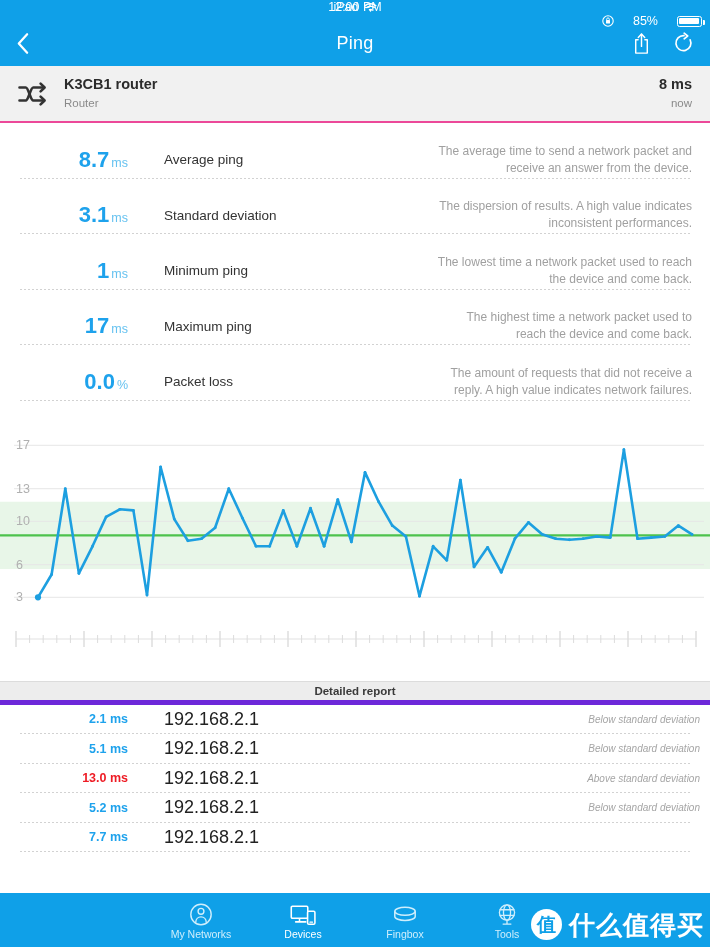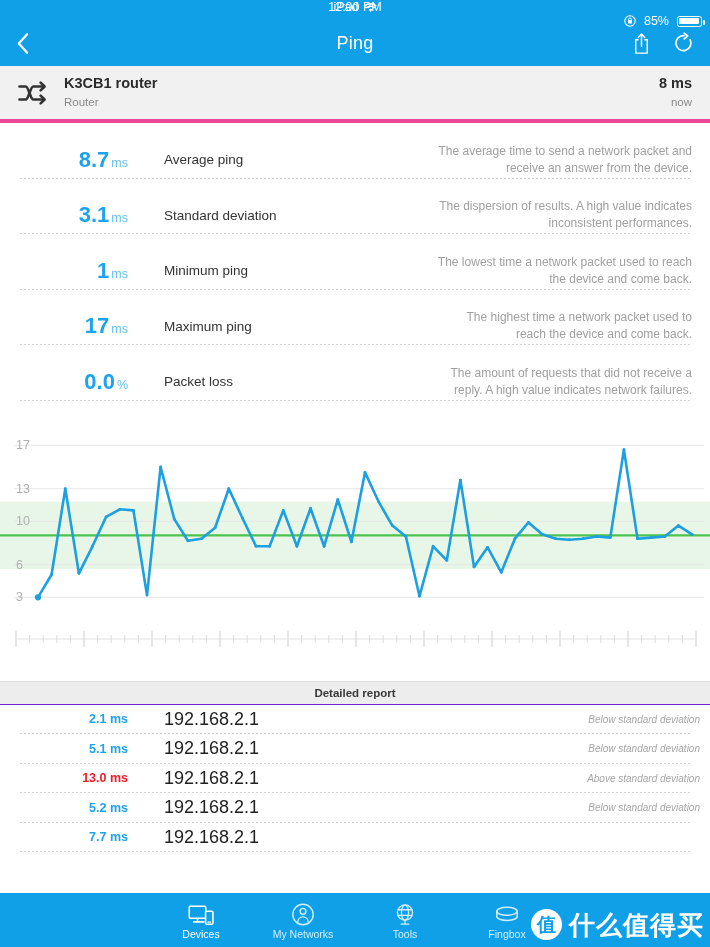--- a/index.html
+++ b/index.html
@@ -16,21 +16,21 @@
   .statusbar{
     height:21px; background:#0fa0e8; color:#fff;
     display:flex; align-items:center; font-size:12.5px;
     padding:0 8px; position:relative;flex-direction:column;
   }
   .sb-left{ display:flex; align-items:center; gap:5px; }
   .sb-center{
     position:absolute; left:0; right:0; text-align:center;
     font-size:12.5px; font-weight:400; pointer-events:none;
   }
-  .sb-right{ margin-left:auto; display:flex; align-items:center; gap:8px; z-index:2; }
+  .sb-right{ margin-left:auto; display:flex; align-items:center; gap:19px; z-index:2; }
   .wifi-ico{ display:inline-block; width:13px; height:11px; }
   .battery{
     width:25px; height:11px; border:1.4px solid #fff; border-radius:2.5px;
     position:relative; display:inline-block;
   }
   .battery::after{
     content:""; position:absolute; right:-4px; top:3px; width:2px; height:5px;
     background:#fff; border-radius:0 1px 1px 0;
   }
   .battery i{ position:absolute; left:1.3px; top:1.3px; bottom:1.3px; width:85%;
@@ -46,21 +46,21 @@
     position:absolute; left:0; right:0; text-align:center;
     font-size:18px; font-weight:400; letter-spacing:.2px; pointer-events:none;
   }
   .nav-btn{ z-index:2; display:flex; align-items:center; justify-content:center;
     cursor:pointer; }
   .nav-right{ margin-left:auto; display:flex; align-items:center; gap:24px; z-index:2; }
 
   
   .device-head{
     height:57px; background:#f1f1f1; display:flex; align-items:center;
-    padding:0 18px 0 14px; border-bottom:4px solid #ec4899;
+    padding:0 18px 0 14px; border-bottom:2px solid #ec4899;
   }
   .dev-icon{ width:38px; display:flex; align-items:center; justify-content:center; }
   .dev-text{ margin-left:12px; display:flex; flex-direction:column; justify-content:center; }
   .dev-name{ font-size:14.5px; font-weight:700; color:#2b2b2b; line-height:1.35; }
   .dev-sub{ font-size:11.5px; color:#8a8a8a; line-height:1.45; }
   .dev-right{ margin-left:auto; text-align:right; }
   .dev-ping{ font-size:14.5px; font-weight:700; color:#2b2b2b; line-height:1.35; }
   .dev-now{ font-size:11.5px; color:#8a8a8a; line-height:1.45; }
 
   
@@ -86,21 +86,21 @@
     line-height:1.42; text-align:right;
   }
 
   
   .chart-wrap{ position:relative; height:280px; background:#fff; }
   .chart-svg{ display:block; }
 
   
   .report-head{
     height:24px; background:#ededed; border-top:1px solid #dcdcdc;
-    border-bottom:1px solid #6d28d9;
+    border-bottom:5px solid #6d28d9;
     display:flex; align-items:center; justify-content:center;
     font-size:11.5px; font-weight:700; color:#3a3a3a;
   }
   .rep-row{
     height:29.5px; display:flex; align-items:center; position:relative; padding-right:10px;
   }
   .rep-row::after{
     content:""; position:absolute; left:20px; right:20px; bottom:0; height:1px;
     background-image:linear-gradient(to right,#d2d2d2 0 2px, transparent 2px 4px);
     background-size:4px 1px; background-repeat:repeat-x;
@@ -395,65 +395,65 @@
     <div class="rep-row">
       <div class="rep-ms">7.7 ms</div>
       <div class="rep-ip">192.168.2.1</div>
       <div class="rep-status"></div>
     </div>
   </div>
 
   <div class="tabbar">
     <div class="tab-spacer"></div>
 
+    <div class="tab">
+      <span class="tab-ico">
+        <svg viewBox="0 0 26 26" width="24" height="23">
+          <circle cx="13" cy="13" r="11.5" fill="none" stroke="currentColor" stroke-width="1.6"></circle>
+          <circle cx="13" cy="9.4" r="3.3" fill="none" stroke="currentColor" stroke-width="1.6"></circle>
+          <path d="M7 22.3c0-4 2.7-6.6 6-6.6s6 2.6 6 6.6" fill="none" stroke="currentColor" stroke-width="1.6"></path>
+        </svg>
+      </span>
+      <span class="tab-label">My Networks</span>
+    </div>
+
     <div class="tab active">
       <span class="tab-ico">
         <svg viewBox="0 0 28 24" width="26" height="22">
           <rect x="1.2" y="2.5" width="18" height="13" rx="1.2" fill="none" stroke="currentColor" stroke-width="1.7"></rect>
           <path d="M6 19.5h11" stroke="currentColor" stroke-width="1.7" stroke-linecap="round"></path>
           <path d="M10.2 15.5v4" stroke="currentColor" stroke-width="1.7"></path>
           <rect x="19" y="8" width="8" height="14" rx="1.4" fill="#0fa0e8" stroke="currentColor" stroke-width="1.7"></rect>
           <path d="M21.6 19.8h2.8" stroke="currentColor" stroke-width="1.3" stroke-linecap="round"></path>
         </svg>
       </span>
       <span class="tab-label">Devices</span>
     </div>
 
     <div class="tab">
       <span class="tab-ico">
-        <svg viewBox="0 0 26 26" width="24" height="23">
-          <circle cx="13" cy="13" r="11.5" fill="none" stroke="currentColor" stroke-width="1.6"></circle>
-          <circle cx="13" cy="9.4" r="3.3" fill="none" stroke="currentColor" stroke-width="1.6"></circle>
-          <path d="M7 22.3c0-4 2.7-6.6 6-6.6s6 2.6 6 6.6" fill="none" stroke="currentColor" stroke-width="1.6"></path>
-        </svg>
-      </span>
-      <span class="tab-label">My Networks</span>
+        <svg viewBox="0 0 28 22" width="26" height="21">
+          <ellipse cx="14" cy="6.5" rx="11" ry="4.3" fill="none" stroke="currentColor" stroke-width="1.6"></ellipse>
+          <path d="M3 6.5v5.5c0 2.4 4.9 4.3 11 4.3s11-1.9 11-4.3V6.5" fill="none" stroke="currentColor" stroke-width="1.6"></path>
+        </svg>
+      </span>
+      <span class="tab-label">Fingbox</span>
     </div>
 
     <div class="tab">
       <span class="tab-ico">
         <svg viewBox="0 0 26 26" width="24" height="23">
           <circle cx="13" cy="10.8" r="8.6" fill="none" stroke="currentColor" stroke-width="1.5"></circle>
           <ellipse cx="13" cy="10.8" rx="4" ry="8.6" fill="none" stroke="currentColor" stroke-width="1.5"></ellipse>
           <path d="M4.6 7.6h16.8M4.6 14h16.8" stroke="currentColor" stroke-width="1.5"></path>
           <path d="M13 19.4v4.4M8.6 23.8h8.8" stroke="currentColor" stroke-width="1.5" stroke-linecap="round"></path>
         </svg>
       </span>
       <span class="tab-label">Tools</span>
     </div>
 
-    <div class="tab">
-      <span class="tab-ico">
-        <svg viewBox="0 0 28 22" width="26" height="21">
-          <ellipse cx="14" cy="6.5" rx="11" ry="4.3" fill="none" stroke="currentColor" stroke-width="1.6"></ellipse>
-          <path d="M3 6.5v5.5c0 2.4 4.9 4.3 11 4.3s11-1.9 11-4.3V6.5" fill="none" stroke="currentColor" stroke-width="1.6"></path>
-        </svg>
-      </span>
-      <span class="tab-label">Fingbox</span>
-    </div>
-
     <div class="watermark">
       <span class="wm-badge">值</span>
       <span class="wm-text">什么值得买</span>
     </div>
   </div>
 
 </div>
 
 </body></html>

